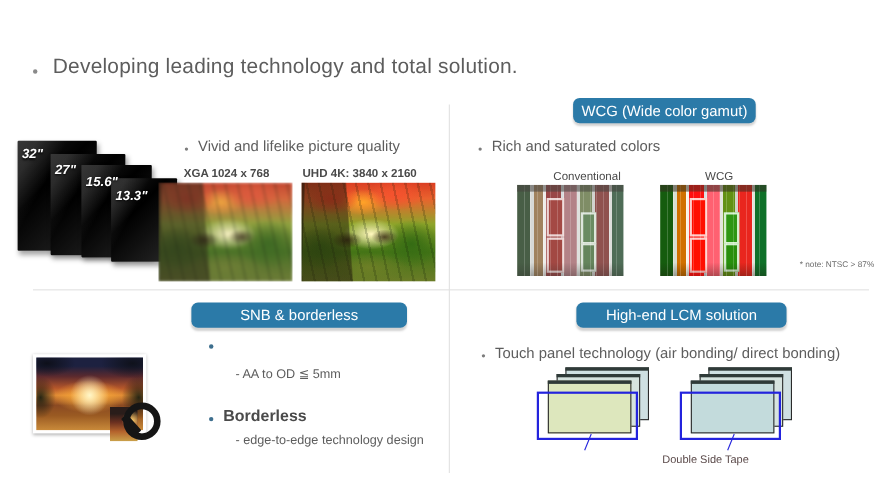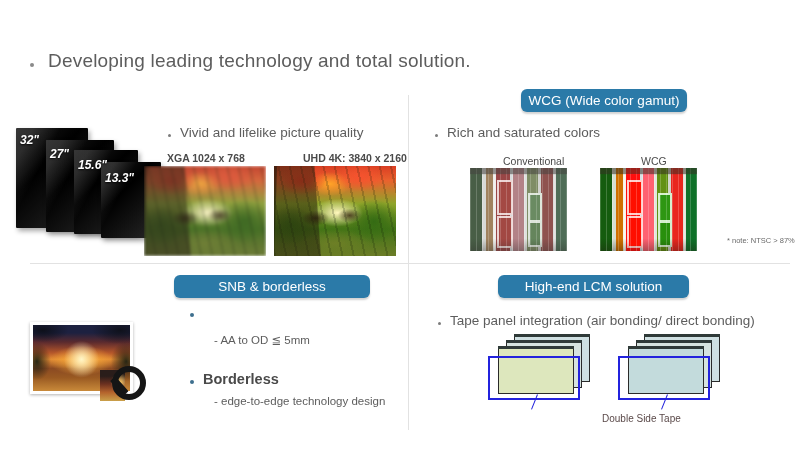--- a/index.html
+++ b/index.html
@@ -55,21 +55,21 @@
     font-size: 13.5px;
     text-align: center;
     line-height: 23px;
     height: 23px;
     box-shadow: 0 2px 2px rgba(0,0,0,.18);
     white-space: nowrap;
   }
   .pill.p4k      { left: 174px; top: 89px;  width: 196px; }
   .pill.pwcg     { left: 521px; top: 89px;  width: 166px; }
   .pill.psnb     { left: 174px; top: 275px; width: 196px; }
-  .pill.plcm     { left: 498px; top: 275px; width: 191px; }
+  .pill.plcm     { left: 524px; top: 275px; width: 191px; }
 
   
   .bullet-line {
     position: absolute;
     display: flex; align-items: baseline;
     color: #5d5d5d;
     font-size: 13.5px;
     white-space: nowrap;
   }
   .bullet-line .dot {
@@ -81,21 +81,21 @@
   .b-lcm  { left: 438px; top: 313px; }
 
   
   .cap {
     position: absolute;
     font-size: 10.5px;
     color: #4a4a4a;
     white-space: nowrap;
   }
   .cap.c-xga { left: 167px; top: 152px; font-weight: bold; }
-  .cap.c-uhd { left: 275px; top: 152px; font-weight: bold; margin-left: 28px; }
+  .cap.c-uhd { left: 275px; top: 152px; font-weight: bold; }
 
   .photo {
     position: absolute;
     overflow: hidden;
   }
   .photo.garden-l { left: 144px; top: 166px; width: 122px; height: 90px; }
   .photo.garden-r { left: 274px; top: 166px; width: 122px; height: 90px; }
 
   
   .garden-bg {
@@ -407,21 +407,21 @@
   <div class="loupe">
     <span class="zoomimg"></span>
     <span class="handle"></span>
     <span class="ring"></span>
   </div>
 
   <div class="pill plcm">High-end LCM solution</div>
 
   <div class="bullet-line b-lcm">
     <span class="dot"></span>
-    <span>Tape panel integration (air bonding/ direct bonding)</span>
+    <span>Touch panel technology (air bonding/ direct bonding)</span>
   </div>
 
   <div class="lcm">
 
     <div class="stack s-left">
       <span class="slab back"></span>
       <span class="topbar tb1"></span>
       <span class="slab mid"></span>
       <span class="topbar tb2"></span>
       <span class="slab front front-green"></span>

